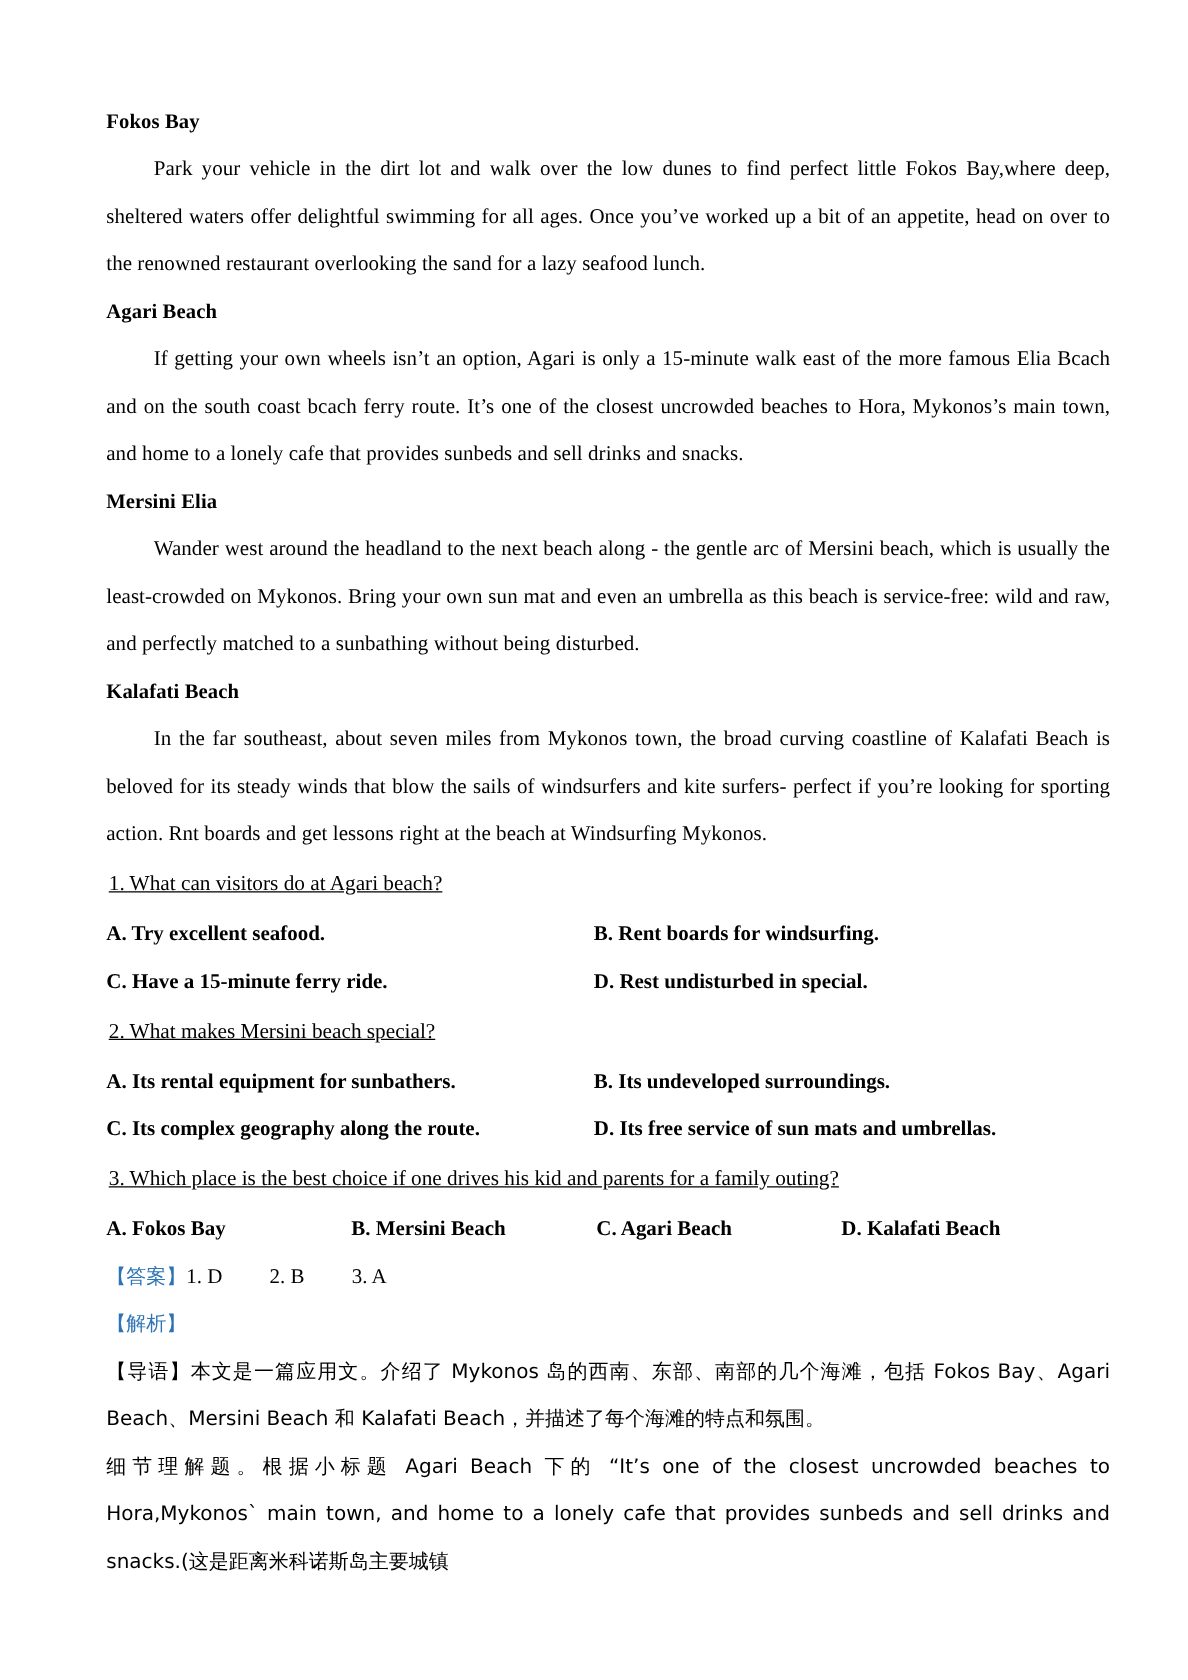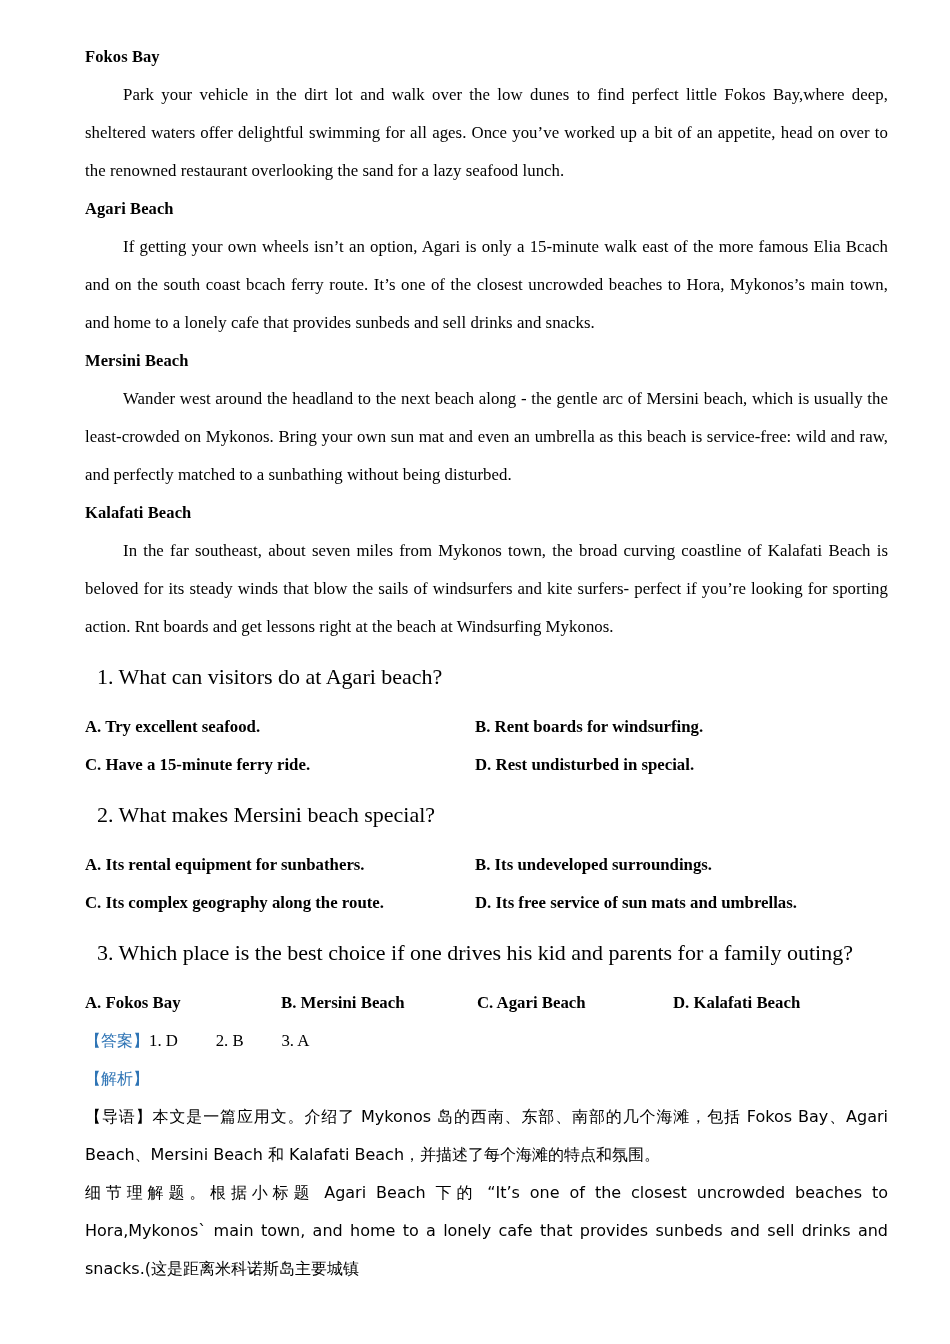--- a/index.html
+++ b/index.html
@@ -12,43 +12,44 @@
     height: 1344px;
     font-family: "Liberation Serif", "DejaVu Serif", serif;
     color: #000000;
     -webkit-font-smoothing: antialiased;
   }
   .page {
     position: relative;
     width: 950px;
     height: 1344px;
     box-sizing: border-box;
-    padding: 38px 62px 0 85px;
+    padding: 78px 62px 0 85px;
     overflow: hidden;
   }
   .heading {
     font-weight: bold;
     font-size: 16.5px;
     line-height: 38px;
     margin: 0;
     letter-spacing: 0.1px;
   }
   .para {
     font-size: 16.8px;
     line-height: 38px;
     margin: 0;
     text-indent: 38px;
     text-align: justify;
     text-justify: inter-word;
     letter-spacing: 0.05px;
   }
   .q-stem {
-    font-size: 22px;
+    font-size: 17px;
     line-height: 38px;
-    margin: 12px;
+    margin: 2px;
+    text-decoration: underline;
   }
   .opt-row {
     font-size: 16.8px;
     line-height: 38px;
     margin: 0;
     display: flex;
     font-weight: bold;
   }
   .opt-row.two-col > .opt {
     width: 390px;
@@ -98,21 +99,21 @@
     <p class="heading">Fokos Bay</p>
     <p class="para">Park your vehicle in the dirt lot and walk over the low dunes to find perfect little Fokos Bay,where deep, sheltered waters offer delightful swimming for all ages. Once you’ve worked up a bit of an appetite, head on over to the renowned restaurant overlooking the sand for a lazy seafood lunch.</p>
   </div>
 
   <div>
     <p class="heading">Agari Beach</p>
     <p class="para">If getting your own wheels isn’t an option, Agari is only a 15-minute walk east of the more famous Elia Bcach and on the south coast bcach ferry route. It’s one of the closest uncrowded beaches to Hora, Mykonos’s main town, and home to a lonely cafe that provides sunbeds and sell drinks and snacks.</p>
   </div>
 
   <div>
-    <p class="heading">Mersini Beach</p>
+    <p class="heading">Mersini Elia</p>
     <p class="para">Wander west around the headland to the next beach along - the gentle arc of Mersini beach, which is usually the least-crowded on Mykonos. Bring your own sun mat and even an umbrella as this beach is service-free: wild and raw, and perfectly matched to a sunbathing without being disturbed.</p>
   </div>
 
   <div>
     <p class="heading">Kalafati Beach</p>
     <p class="para">In the far southeast, about seven miles from Mykonos town, the broad curving coastline of Kalafati Beach is beloved for its steady winds that blow the sails of windsurfers and kite surfers- perfect if you’re looking for sporting action. Rnt boards and get lessons right at the beach at Windsurfing Mykonos.</p>
   </div>
 
   <div>
     <p class="q-stem">1. What can visitors do at Agari beach?</p>

